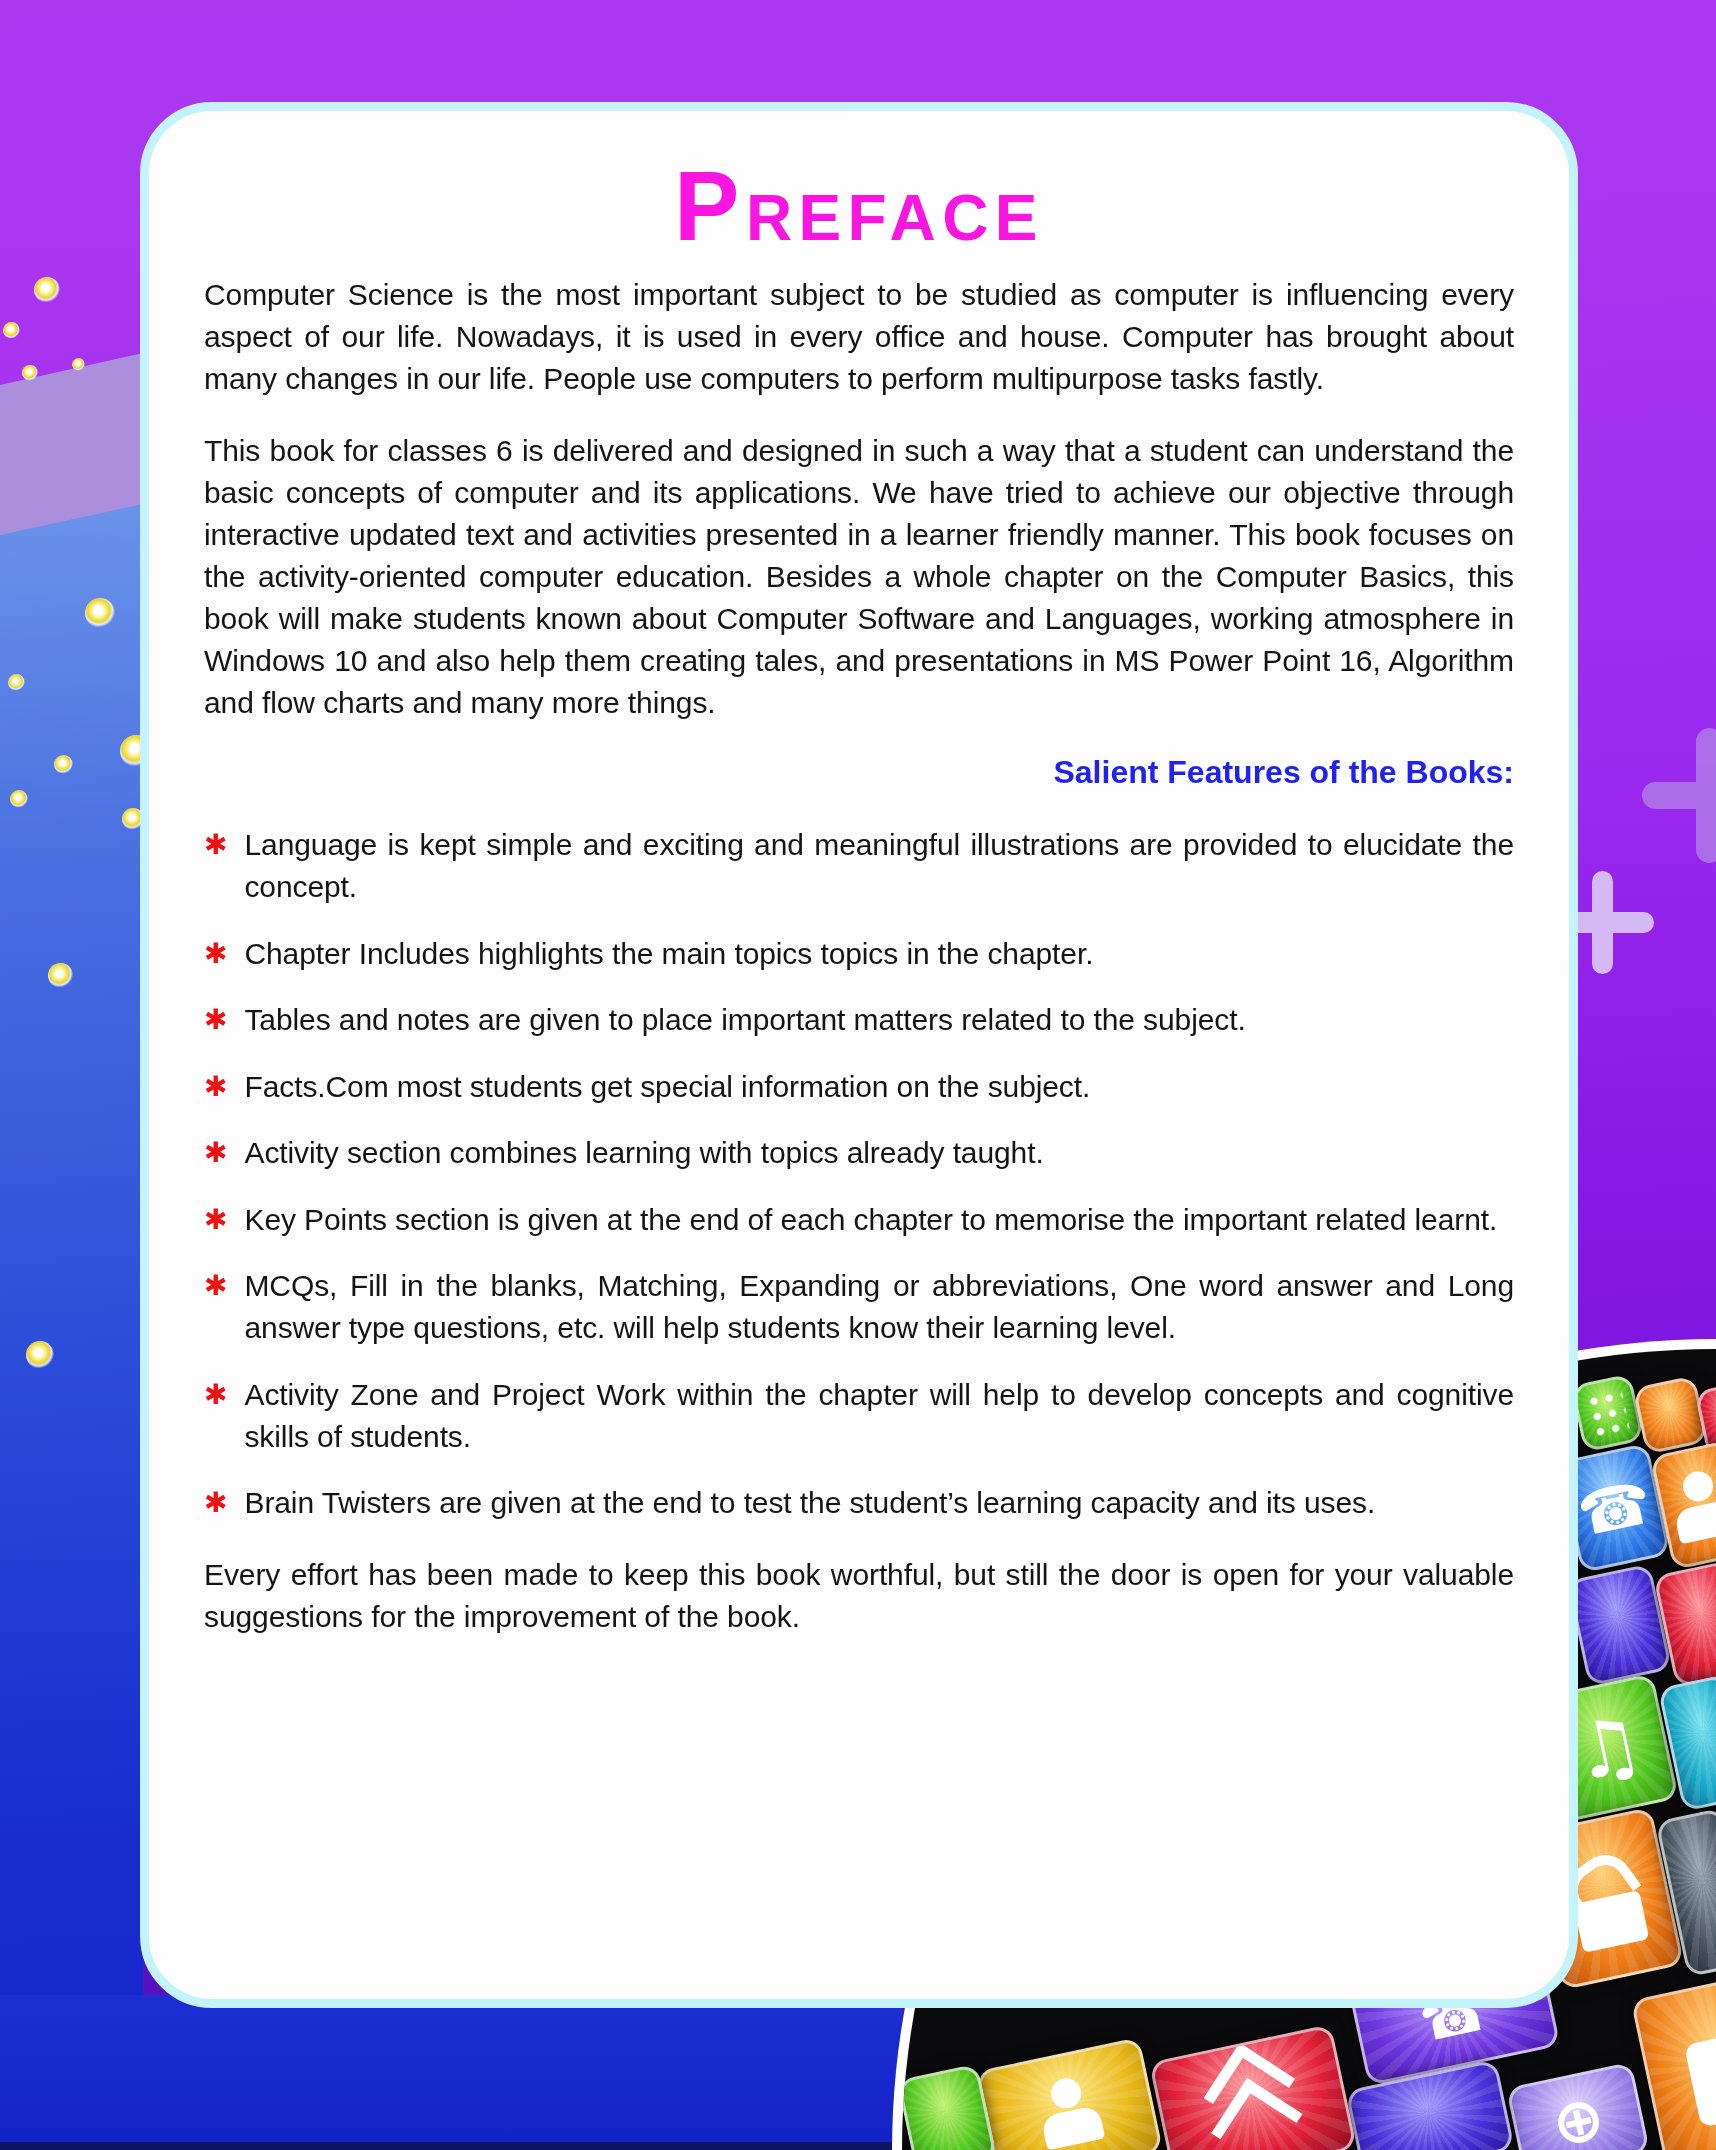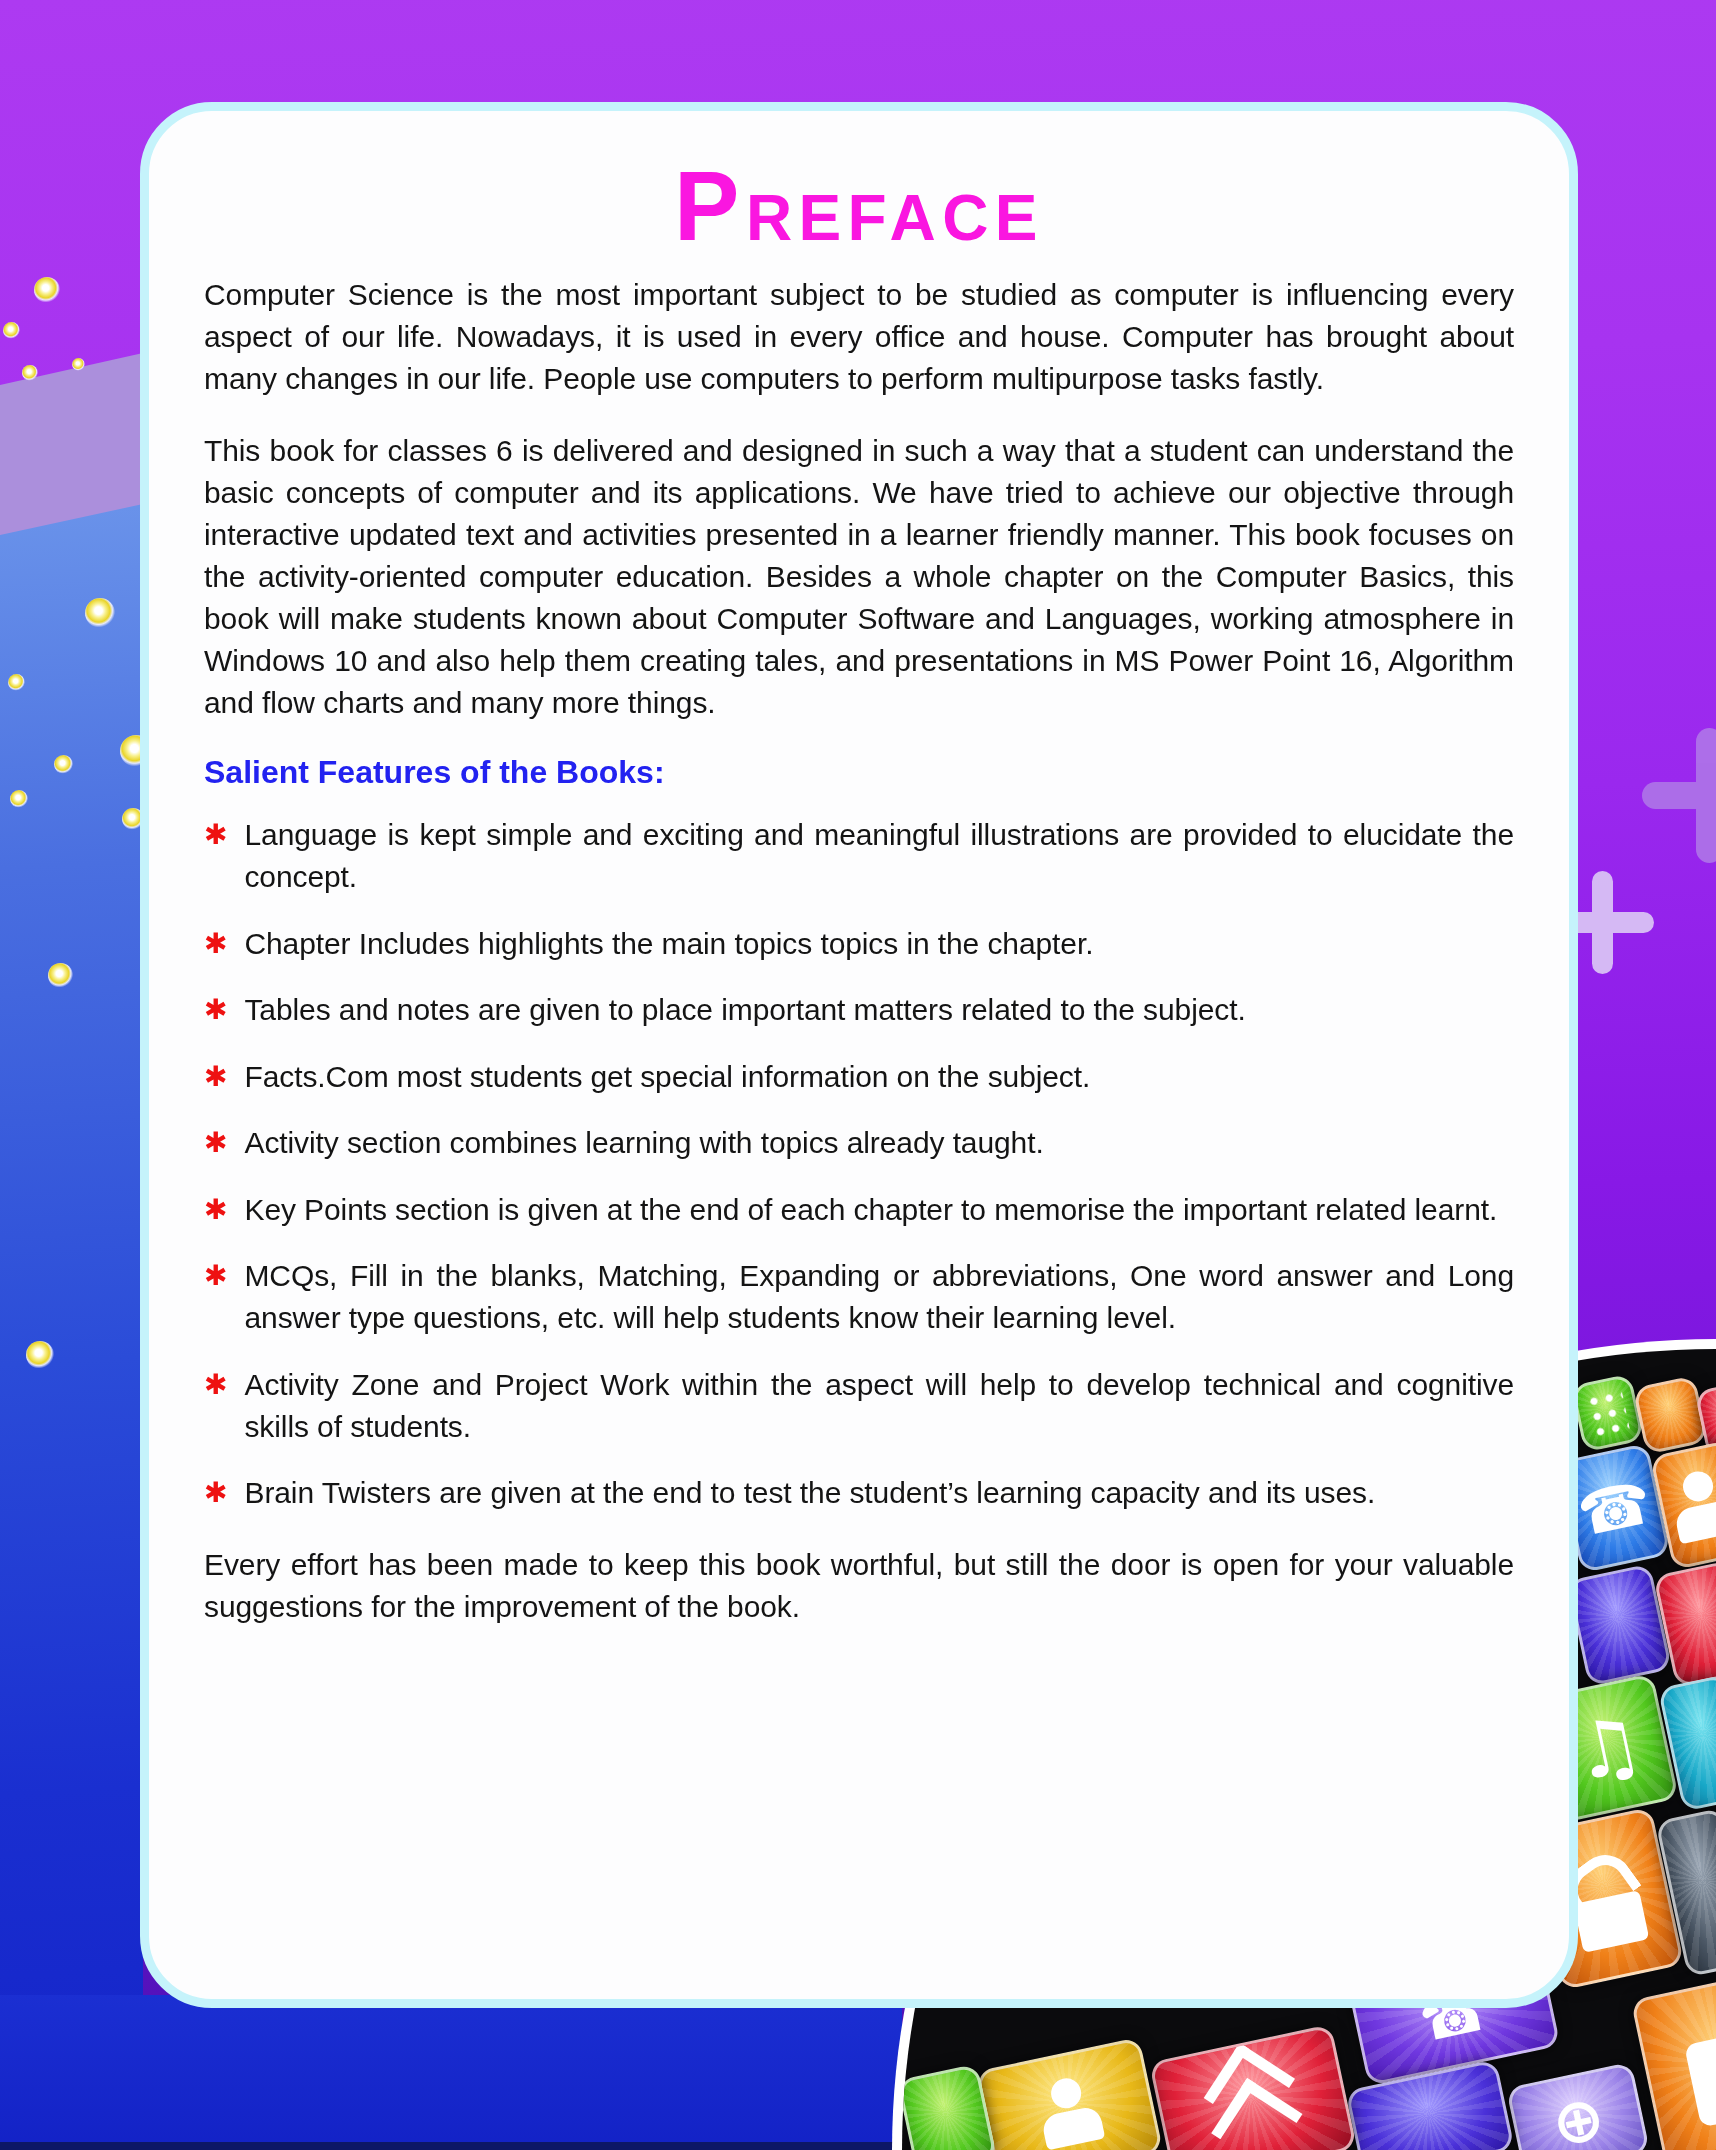--- a/index.html
+++ b/index.html
@@ -88,21 +88,21 @@
     text-align:center; color:#fa16e0; font-weight:800; letter-spacing:6.4px;
     margin:9px 0 19.3px 0; line-height:1; white-space:nowrap;
   }
   .title .t-initial{font-size:98px;}
   .title .t-rest{font-size:64px;}
   .body-text{
     font-size:30px; line-height:42px; color:#141414; text-align:justify;
     letter-spacing:-0.1px; margin:0 0 30px 0;
   }
   .features-heading{
-    font-size:32px; font-weight:bold; color:#2222f0; margin:0 0 23px 0;
+    font-size:32px; font-weight:bold; color:#2222f0; margin:0 0 33px 0;text-align:right;
   }
   ul.features{list-style:none; margin:0 0 30px 0; padding:0;}
   ul.features li{display:flex; gap:17px; margin-bottom:24.5px;}
   ul.features .mark{
     flex:0 0 auto; color:#ee1111; font-size:28px; line-height:42px;
     font-family:"DejaVu Sans", sans-serif;
   }
   ul.features .li-text{
     flex:1 1 auto; font-size:30px; line-height:42px; color:#141414;
     text-align:justify; letter-spacing:-0.1px;
@@ -226,21 +226,21 @@
       <li>
         <span class="mark">✱</span>
         <span class="li-text">Key Points section is given at the end of each chapter to memorise the important related learnt.</span>
       </li>
       <li>
         <span class="mark">✱</span>
         <span class="li-text">MCQs, Fill in the blanks, Matching, Expanding or abbreviations, One word answer and Long answer type questions, etc. will help students know their learning level.</span>
       </li>
       <li>
         <span class="mark">✱</span>
-        <span class="li-text">Activity Zone and Project Work within the aspect will help to develop technical and cognitive skills of students.</span>
+        <span class="li-text">Activity Zone and Project Work within the chapter will help to develop concepts and cognitive skills of students.</span>
       </li>
       <li>
         <span class="mark">✱</span>
         <span class="li-text">Brain Twisters are given at the end to test the student’s learning capacity and its uses.</span>
       </li>
     </ul>
 
     <p class="body-text closing">Every effort has been made to keep this book worthful, but still the door is open for your valuable suggestions for the improvement of the book.</p>
   </div>
 

